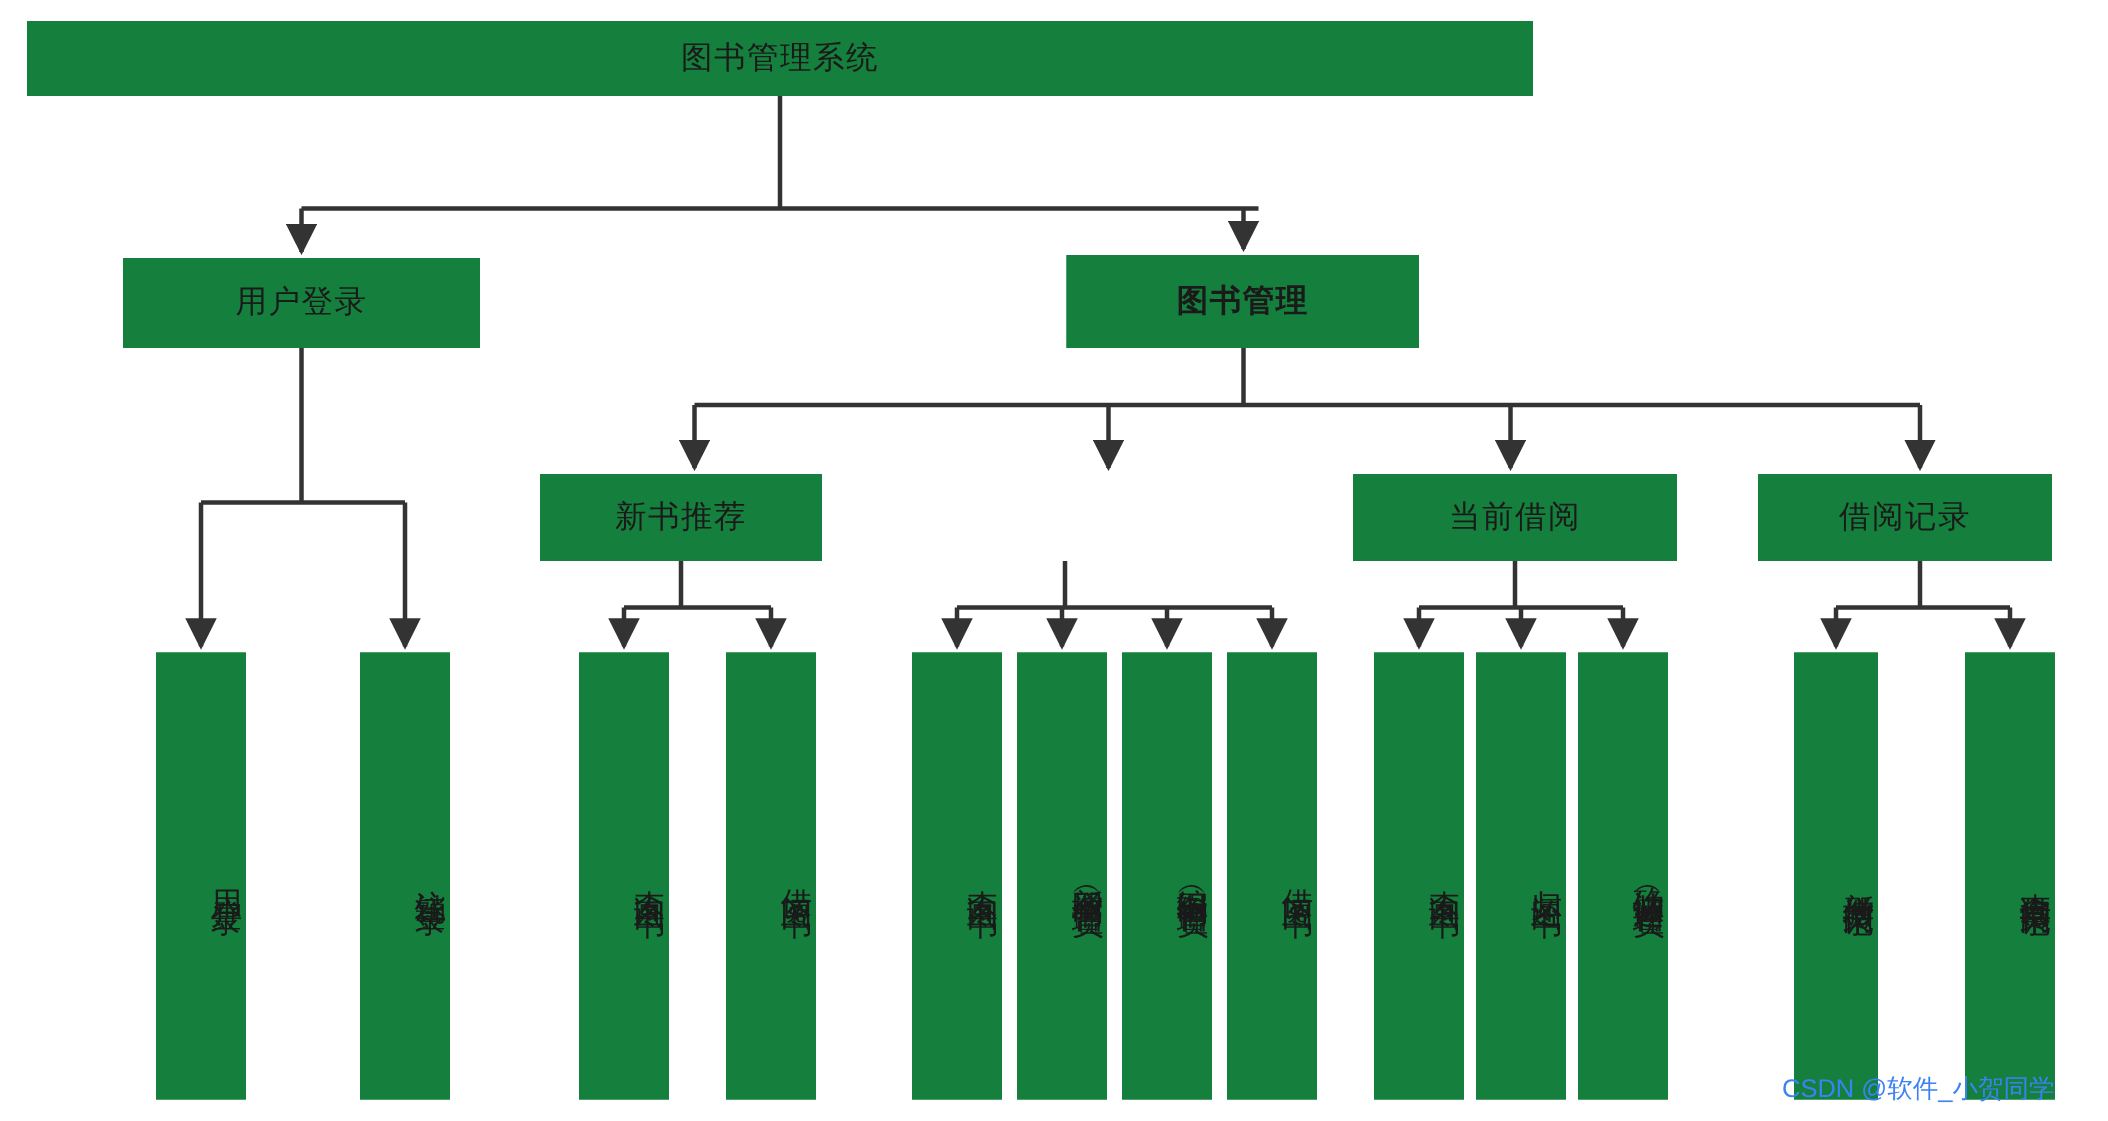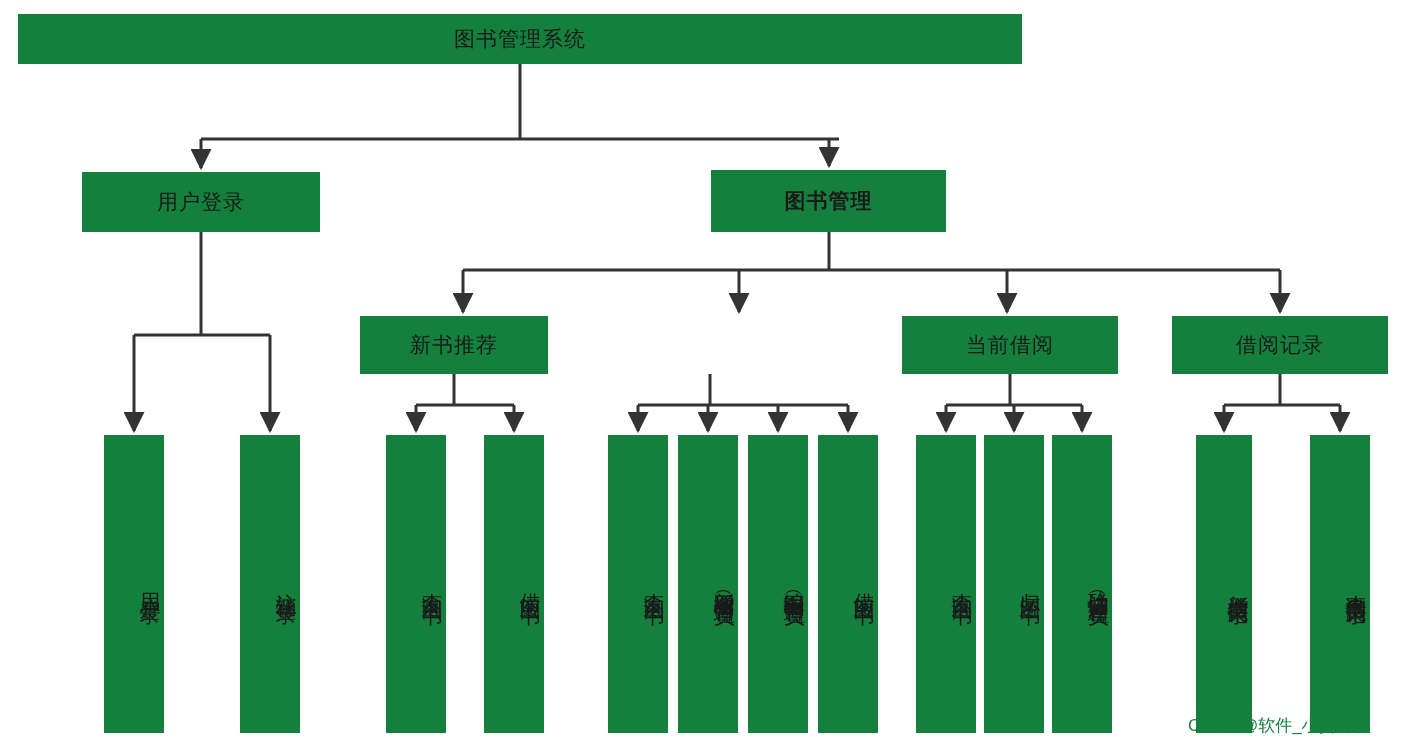--- a/index.html
+++ b/index.html
@@ -54,21 +54,21 @@
     justify-content: center;
   }
   .node.vert.tall-text {
     letter-spacing: 2px;
   }
   .watermark {
     position: absolute;
     left: 1188px;
     top: 714px;
     font-size: 17px;
-    color: #15803d;
+    color: #3b82f6;
     white-space: nowrap;
     z-index: 3;
     font-family: "Liberation Sans", "DejaVu Sans", sans-serif;
   }
 </style>
 </head>
 <body>
 
 <div id="canvas">
 
@@ -123,21 +123,21 @@
     </g>
   </svg>
 
   <div class="node horiz" id="n-root" style="left: 18px; top: 14px; width: 1004px; height: 50px;">图书管理系统</div>
 
   <div class="node horiz" id="n-l2-0" style="left: 82px; top: 172px; width: 238px; height: 60px;">用户登录</div>
   <div class="node horiz" id="n-l2-1" style="left: 711px; top: 170px; width: 235px; height: 62px; font-weight: bold;">图书管理</div>
 
   <div class="node horiz" id="n-l3-0" style="left: 360px; top: 316px; width: 188px; height: 58px;">新书推荐</div>
   <div class="node horiz" id="n-l3-2" style="left: 902px; top: 316px; width: 216px; height: 58px;">当前借阅</div>
-  <div class="node horiz" id="n-l3-3" style="left: 1172px; top: 316px; width: 216px; height: 58px;">借阅记录</div>
+  <div class="node horiz" id="n-l3-3" style="left: 1172px; top: 316px; width: 196px; height: 58px;">借阅记录</div>
 
   <div class="node vert" id="n-leaf-0" style="left: 104px; top: 435px; width: 60px; height: 298px;">用户登录</div>
   <div class="node vert" id="n-leaf-1" style="left: 240px; top: 435px; width: 60px; height: 298px;">注销登录</div>
   <div class="node vert" id="n-leaf-2" style="left: 386px; top: 435px; width: 60px; height: 298px;">查询图书</div>
   <div class="node vert" id="n-leaf-3" style="left: 484px; top: 435px; width: 60px; height: 298px;">借阅图书</div>
   <div class="node vert" id="n-leaf-4" style="left: 608px; top: 435px; width: 60px; height: 298px;">查询图书</div>
   <div class="node vert tall-text" id="n-leaf-5" style="left: 678px; top: 435px; width: 60px; height: 298px;">新增图书（管理员）</div>
   <div class="node vert tall-text" id="n-leaf-6" style="left: 748px; top: 435px; width: 60px; height: 298px;">编辑图书（管理员）</div>
   <div class="node vert" id="n-leaf-7" style="left: 818px; top: 435px; width: 60px; height: 298px;">借阅图书</div>
   <div class="node vert" id="n-leaf-8" style="left: 916px; top: 435px; width: 60px; height: 298px;">查询图书</div>

